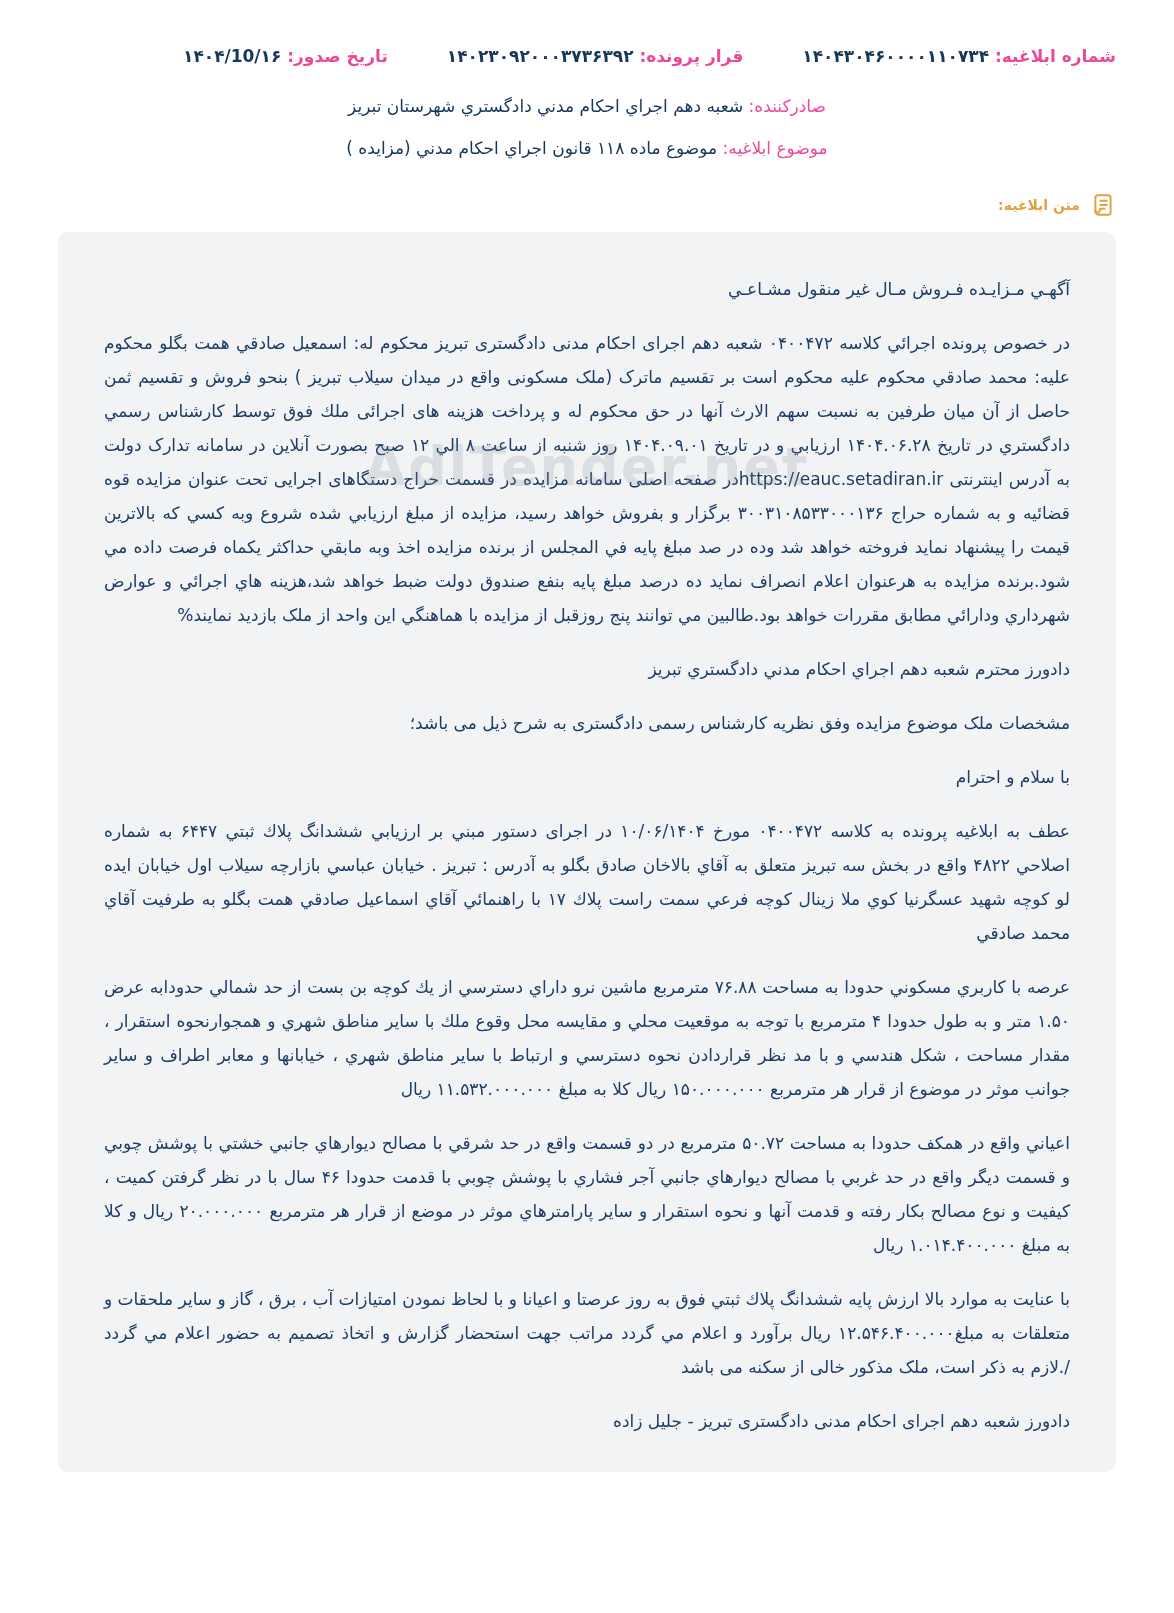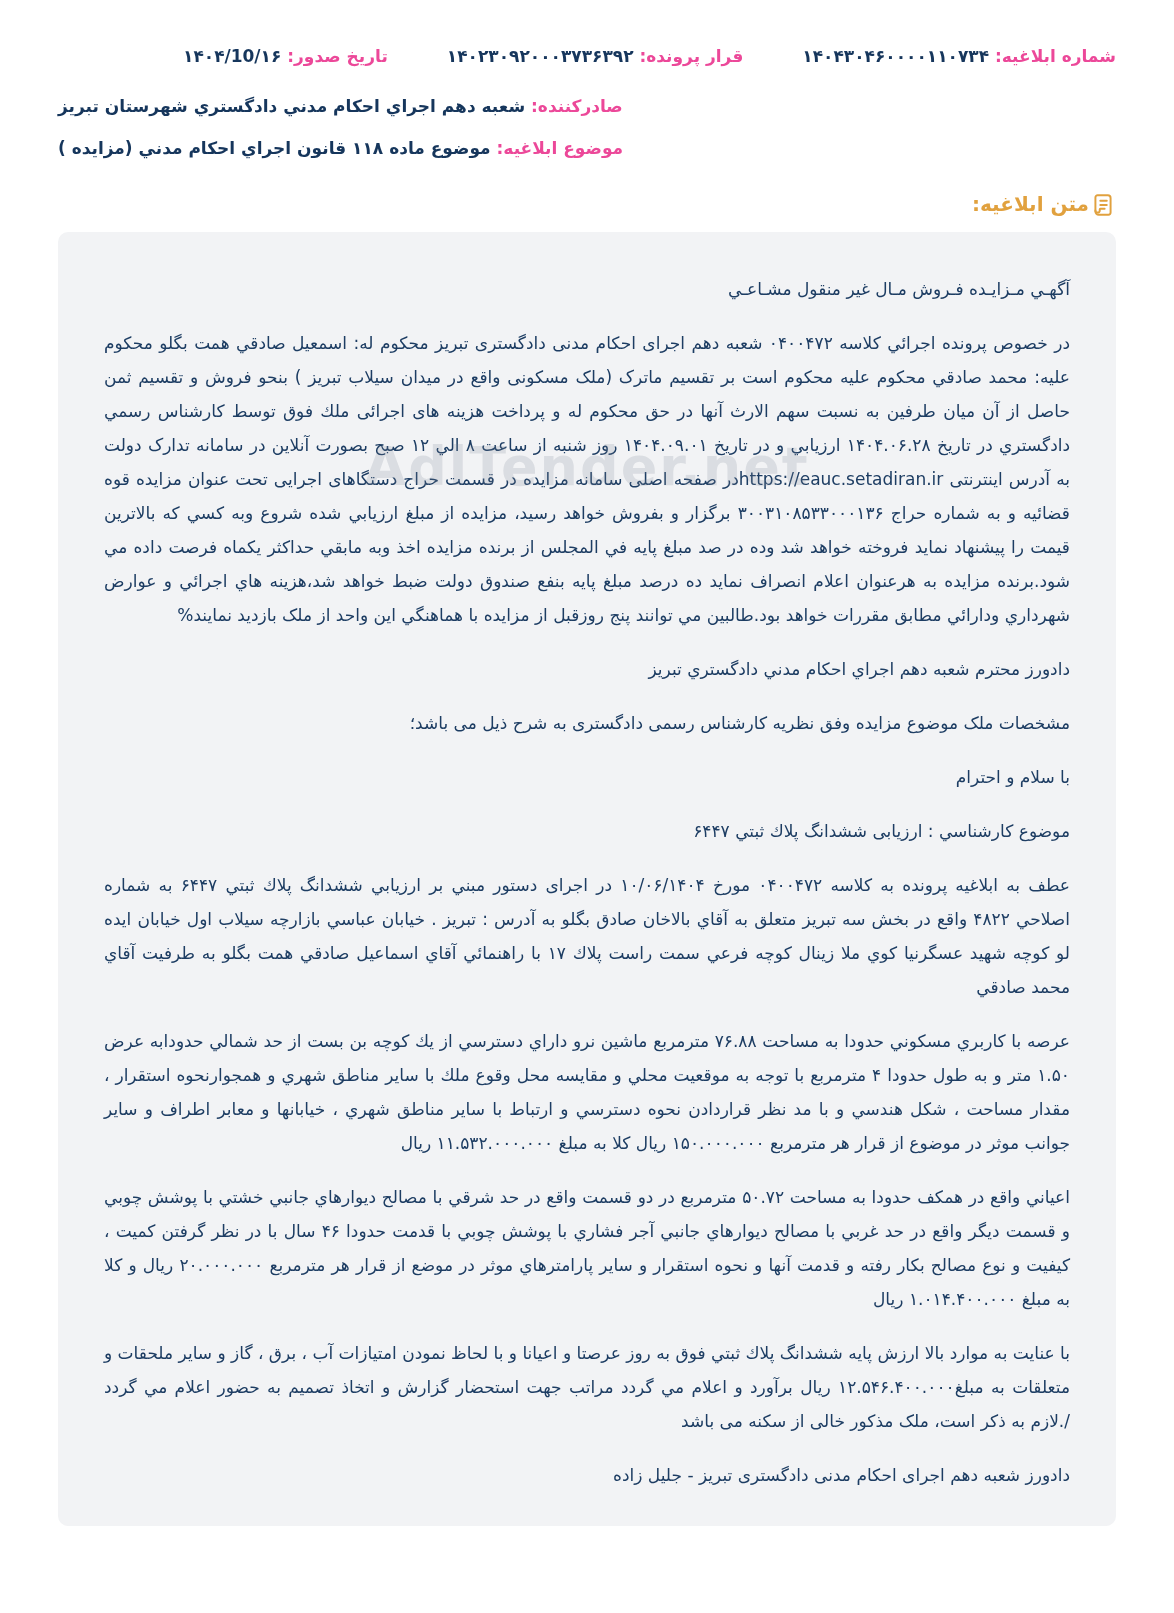--- a/index.html
+++ b/index.html
@@ -22,29 +22,30 @@
     align-items: baseline;
     padding-left: 125px;
     font-size: 17px;
     font-weight: bold;
     margin-bottom: 30px;
   }
   .label { color: #ec4899; }
   .value { color: #16365c; }
   .field-row {
     font-size: 17px;
-    font-weight: bold;
-    text-align: left;
+    font-weight: normal;
+    text-align: center;
     margin-bottom: 22px;
   }
   .body-heading {
     display: flex;
-    gap: 1px;
+    align-items: center;
+    gap: 10px;
     color: #e1a13e;
-    font-size: 20px;
+    font-size: 14px;
     font-weight: bold;
     margin: 34px 0 14px 0;
   }
   .body-heading .icon-wrap { display: inline-flex; align-items: center; }
   .notice-panel {
     position: relative;
     background: #f2f3f5;
     border-radius: 10px;
     padding: 40px 46px 34px 46px;
     font-size: 17px;
@@ -116,21 +117,20 @@
 
   <div class="notice-panel">
     <div class="watermark">AdlTender.net</div>
 
     <p class="auction-title">آگهـي مـزایـده فـروش مـال غیر منقول مشـاعـي</p>
 
     <p>در خصوص پرونده اجرائي کلاسه ۰۴۰۰۴۷۲ شعبه دهم اجرای احکام مدنی دادگستری تبریز  محکوم له: اسمعیل صادقي همت بگلو محکوم علیه: محمد صادقي  محکوم علیه محکوم است بر تقسیم ماترک (ملک مسکونی واقع در میدان سیلاب تبریز ) بنحو فروش و تقسیم ثمن حاصل از آن میان طرفین به نسبت سهم الارث آنها در حق محکوم له و پرداخت هزینه های اجرائی ملك فوق توسط کارشناس رسمي دادگستري در تاریخ ۱۴۰۴.۰۶.۲۸  ارزیابي و در تاریخ ۱۴۰۴.۰۹.۰۱  روز  شنبه  از ساعت ۸ الي ۱۲  صبح بصورت آنلاین در سامانه تدارک دولت به آدرس اینترنتی   https://eauc.setadiran.irدر صفحه اصلی سامانه مزایده در قسمت حراج دستگاهای اجرایی تحت عنوان مزایده قوه قضائیه  و  به شماره  حراج ۳۰۰۳۱۰۸۵۳۳۰۰۰۱۳۶  برگزار و بفروش خواهد رسید، مزایده از مبلغ ارزیابي شده شروع وبه کسي که بالاترین قیمت را پیشنهاد نماید فروخته خواهد شد وده در صد مبلغ پایه  في المجلس از برنده مزایده اخذ وبه مابقي حداکثر یکماه فرصت داده مي شود.برنده مزایده به هرعنوان اعلام انصراف نماید ده درصد مبلغ پایه بنفع صندوق دولت ضبط خواهد شد،هزینه هاي اجرائي و عوارض شهرداري ودارائي مطابق مقررات خواهد بود.طالبین مي توانند پنج روزقبل از مزایده با هماهنگي این واحد از ملک بازدید نمایند%</p>
     <p>دادورز محترم شعبه دهم اجراي احکام مدني دادگستري تبریز</p>
     <p>مشخصات ملک موضوع مزایده وفق نظریه کارشناس رسمی دادگستری به شرح ذیل می باشد؛</p>
     <p>با سلام و احترام</p>
-    <p>موضوع کارشناسي : ارزیابی ششدانگ پلاك ثبتي ۶۴۴۷</p>
     <p>عطف به ابلاغیه پرونده به کلاسه ۰۴۰۰۴۷۲ مورخ ۱۰/۰۶/۱۴۰۴ در اجرای دستور مبني بر ارزیابي ششدانگ  پلاك ثبتي ۶۴۴۷ به شماره اصلاحي ۴۸۲۲ واقع در بخش سه تبریز متعلق به آقاي بالاخان صادق بگلو به آدرس : تبریز . خیابان عباسي بازارچه سیلاب اول خیابان ایده لو کوچه شهید عسگرنیا کوي ملا زینال کوچه فرعي سمت راست پلاك ۱۷  با راهنمائي آقاي اسماعیل صادقي همت بگلو به طرفیت آقاي محمد صادقي</p>
     <p>عرصه با کاربري مسکوني حدودا به مساحت ۷۶.۸۸ مترمربع ماشین نرو داراي دسترسي از یك کوچه بن بست از حد شمالي حدودابه عرض ۱.۵۰ متر و به طول حدودا ۴ مترمربع با توجه به موقعیت محلي و مقایسه محل وقوع ملك با سایر مناطق شهري و همجوارنحوه استقرار ، مقدار مساحت ، شكل هندسي و با مد نظر قراردادن نحوه دسترسي و ارتباط با سایر مناطق شهري ، خیابانها و معابر اطراف و سایر جوانب موثر در موضوع از قرار هر مترمربع ۱۵۰.۰۰۰.۰۰۰ ریال کلا به مبلغ  ۱۱.۵۳۲.۰۰۰.۰۰۰ ریال</p>
     <p>اعیاني واقع در همکف حدودا به مساحت  ۵۰.۷۲ مترمربع در دو قسمت واقع در حد شرقي با مصالح دیوارهاي جانبي خشتي با پوشش چوبي و قسمت دیگر واقع در حد غربي با مصالح دیوارهاي جانبي آجر فشاري با پوشش چوبي با قدمت حدودا ۴۶ سال با در نظر گرفتن کمیت ، کیفیت و نوع مصالح بکار رفته و قدمت آنها و نحوه استقرار و سایر پارامترهاي موثر در موضع از قرار هر مترمربع  ۲۰.۰۰۰.۰۰۰ ریال و کلا به مبلغ  ۱.۰۱۴.۴۰۰.۰۰۰ ریال</p>
     <p>با عنایت به موارد بالا ارزش پایه ششدانگ پلاك ثبتي فوق به روز عرصتا و اعیانا و با لحاظ نمودن امتیازات آب ، برق ، گاز و سایر ملحقات و متعلقات به مبلغ۱۲.۵۴۶.۴۰۰.۰۰۰ ریال  برآورد و اعلام مي گردد مراتب جهت استحضار گزارش و اتخاذ تصمیم به حضور اعلام مي گردد /.لازم به ذکر است، ملک مذکور خالی از سکنه می باشد</p>
 
     <p class="signature">دادورز شعبه دهم اجرای احکام مدنی دادگستری تبریز - جلیل زاده</p>
   </div>
 
 </div>
 

